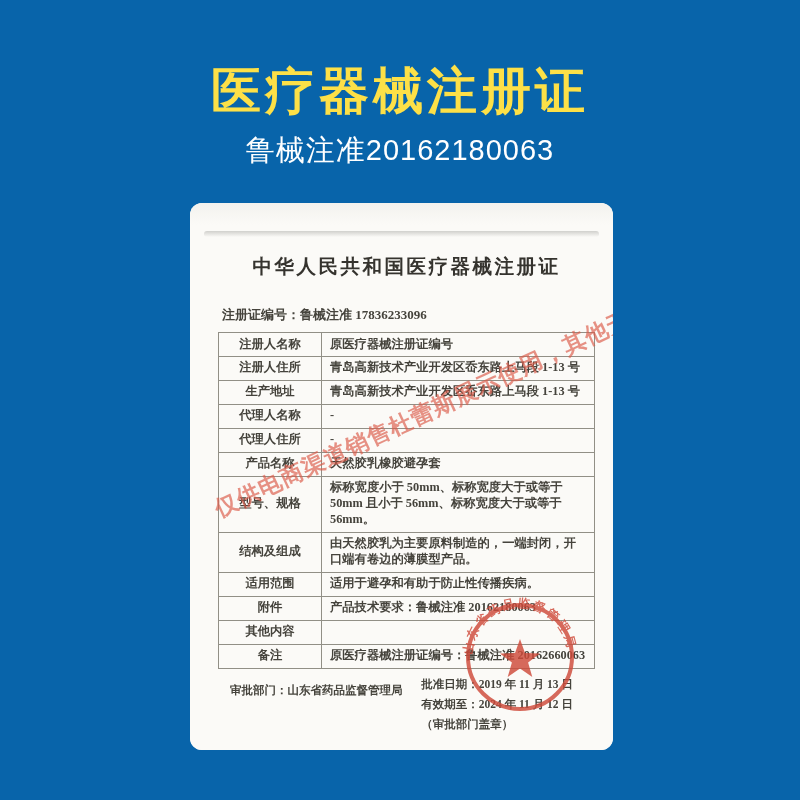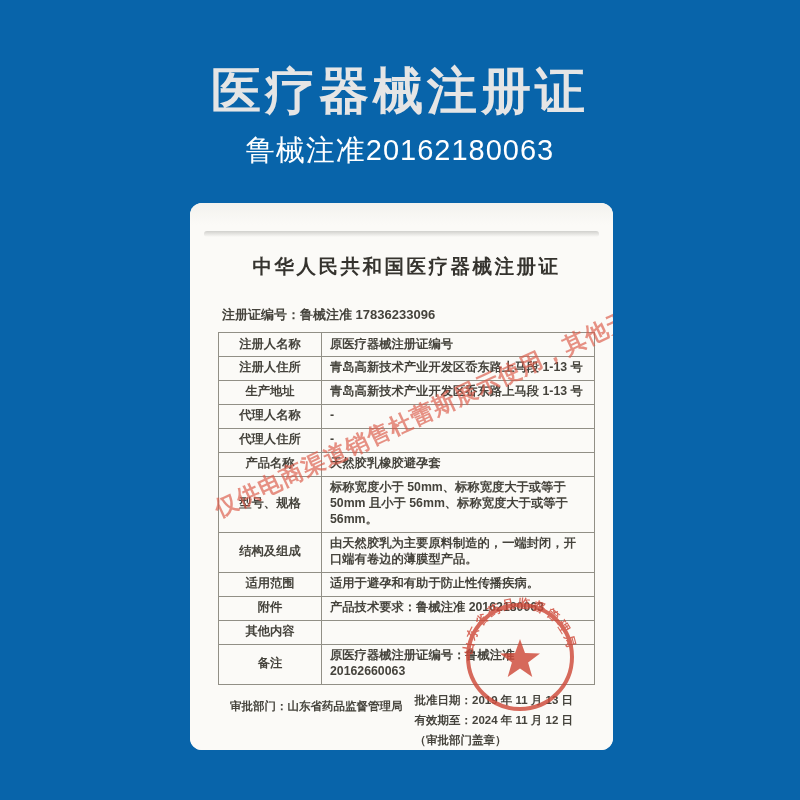--- a/index.html
+++ b/index.html
@@ -4,35 +4,35 @@
 <style>
   html,body{margin:0;padding:0;}
   body{
     width:800px;height:800px;position:relative;overflow:hidden;
     background:#0864aa;
     font-family:"Liberation Sans", sans-serif;
   }
   
   .hero{position:absolute;top:0;left:0;width:800px;text-align:center;}
   .hero-title{
-    margin-top:64px;font-size:50px;font-weight:bold;color:#e5e5e5;
+    margin-top:64px;font-size:50px;font-weight:bold;color:#fde047;
     letter-spacing:4px;line-height:1.1;
   }
   .hero-subtitle{
     margin-top:12px;font-size:29px;font-weight:normal;color:#ffffff;
     letter-spacing:1px;
   }
   
   .card{
     position:absolute;left:190px;top:203px;width:423px;height:547px;
     background:#fcfcfa;border-radius:12px;overflow:hidden;
   }
   .scan{
     position:absolute;inset:0;padding:20px 18px 12px 28px;box-sizing:border-box;
-    font-family:Liberation Sans, sans-serif;color:#403e38;
+    font-family:Liberation Serif, serif;color:#403e38;
     background:linear-gradient(180deg,#f3f2ee 0%,#fbfaf7 4%,#fbfaf7 100%);
   }
   .scan-streak{
     position:absolute;top:28px;left:14px;right:14px;height:6px;
     background:linear-gradient(to bottom,rgba(140,140,135,.38),rgba(140,140,135,0));
     border-radius:3px;
   }
   .cert-heading{
     margin-top:30px;text-align:center;font-size:19.5px;font-weight:bold;
     letter-spacing:2.5px;color:#35332e;

